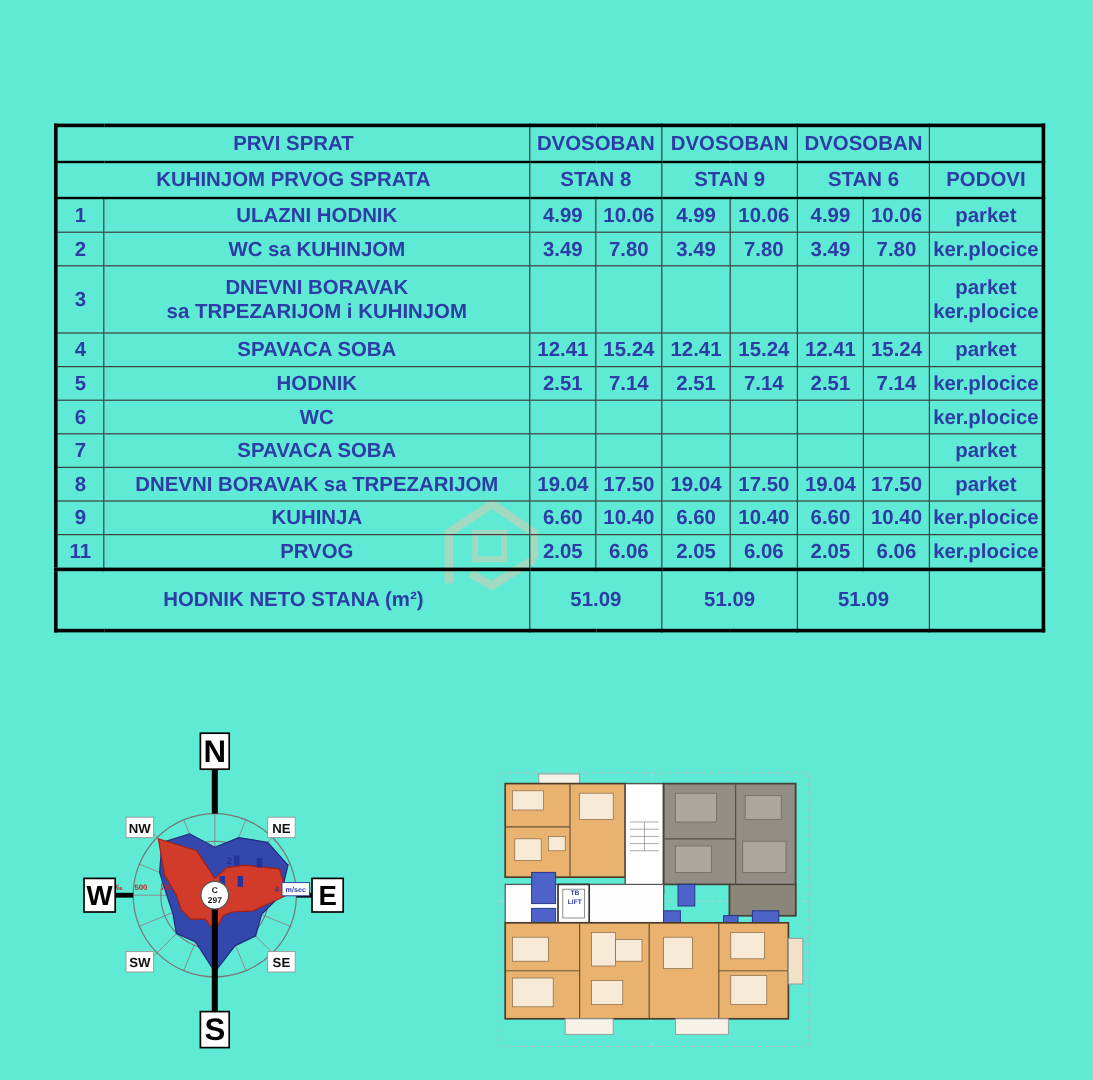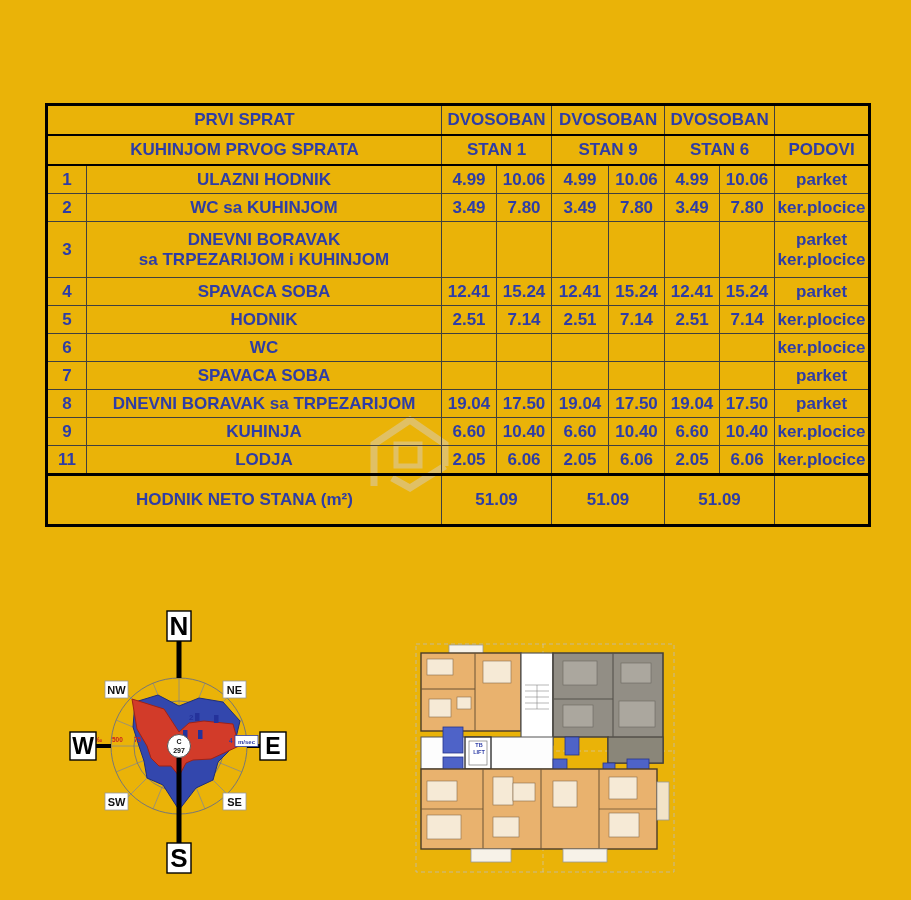--- a/index.html
+++ b/index.html
@@ -1,16 +1,16 @@
 <!DOCTYPE html>
 <html><head>
 <meta charset="utf-8">
 <style>
   html,body{margin:0;padding:0;background:#ffffff;}
-  .page{position:relative;width:911px;height:900px;background:#eab308;overflow:hidden;
+  .page{position:relative;width:911px;height:900px;background:#5eead4;overflow:hidden;
         font-family:"Liberation Sans",sans-serif;}
   
   .tbl-wrap{position:absolute;left:45px;top:103px;}
   table.struct{border-collapse:collapse;table-layout:fixed;width:823px;
                color:#2e3da6;font-weight:bold;border:3px solid #000;}
   table.struct td{border:1px solid #3f3f3f;text-align:center;vertical-align:middle;
                   padding:0 2px;font-size:17px;line-height:1.12;overflow:hidden;}
   td.bl3{border-left:3px solid #000;}
   td.br3{border-right:3px solid #000;}
   tr.hdr td{border-bottom:2px solid #000;}
@@ -58,21 +58,21 @@
       <tbody>
         <tr class="hdr h28">
           <td colspan="2" class="br3">PRVI SPRAT</td>
           <td colspan="2" class="br3">DVOSOBAN</td>
           <td colspan="2" class="br3">DVOSOBAN</td>
           <td colspan="2" class="br3">DVOSOBAN</td>
           <td></td>
         </tr>
         <tr class="hdr h28">
           <td colspan="2" class="br3">KUHINJOM PRVOG SPRATA</td>
-          <td colspan="2" class="br3">STAN 1</td>
+          <td colspan="2" class="br3">STAN 8</td>
           <td colspan="2" class="br3">STAN 9</td>
           <td colspan="2" class="br3">STAN 6</td>
           <td>PODOVI</td>
         </tr>
 
         <tr class="h27">
           <td>1</td>
           <td class="bl3 br3 name">ULAZNI HODNIK</td>
           <td>4.99</td>
           <td class="br3">10.06</td>
@@ -167,21 +167,21 @@
           <td>6.60</td>
           <td class="br3">10.40</td>
           <td>6.60</td>
           <td class="br3">10.40</td>
           <td>6.60</td>
           <td class="br3">10.40</td>
           <td class="obloga">ker.plocice</td>
         </tr>
         <tr class="h27">
           <td>11</td>
-          <td class="bl3 br3 name">LODJA</td>
+          <td class="bl3 br3 name">PRVOG</td>
           <td>2.05</td>
           <td class="br3">6.06</td>
           <td>2.05</td>
           <td class="br3">6.06</td>
           <td>2.05</td>
           <td class="br3">6.06</td>
           <td class="obloga">ker.plocice</td>
         </tr>
 
         <tr class="total">

